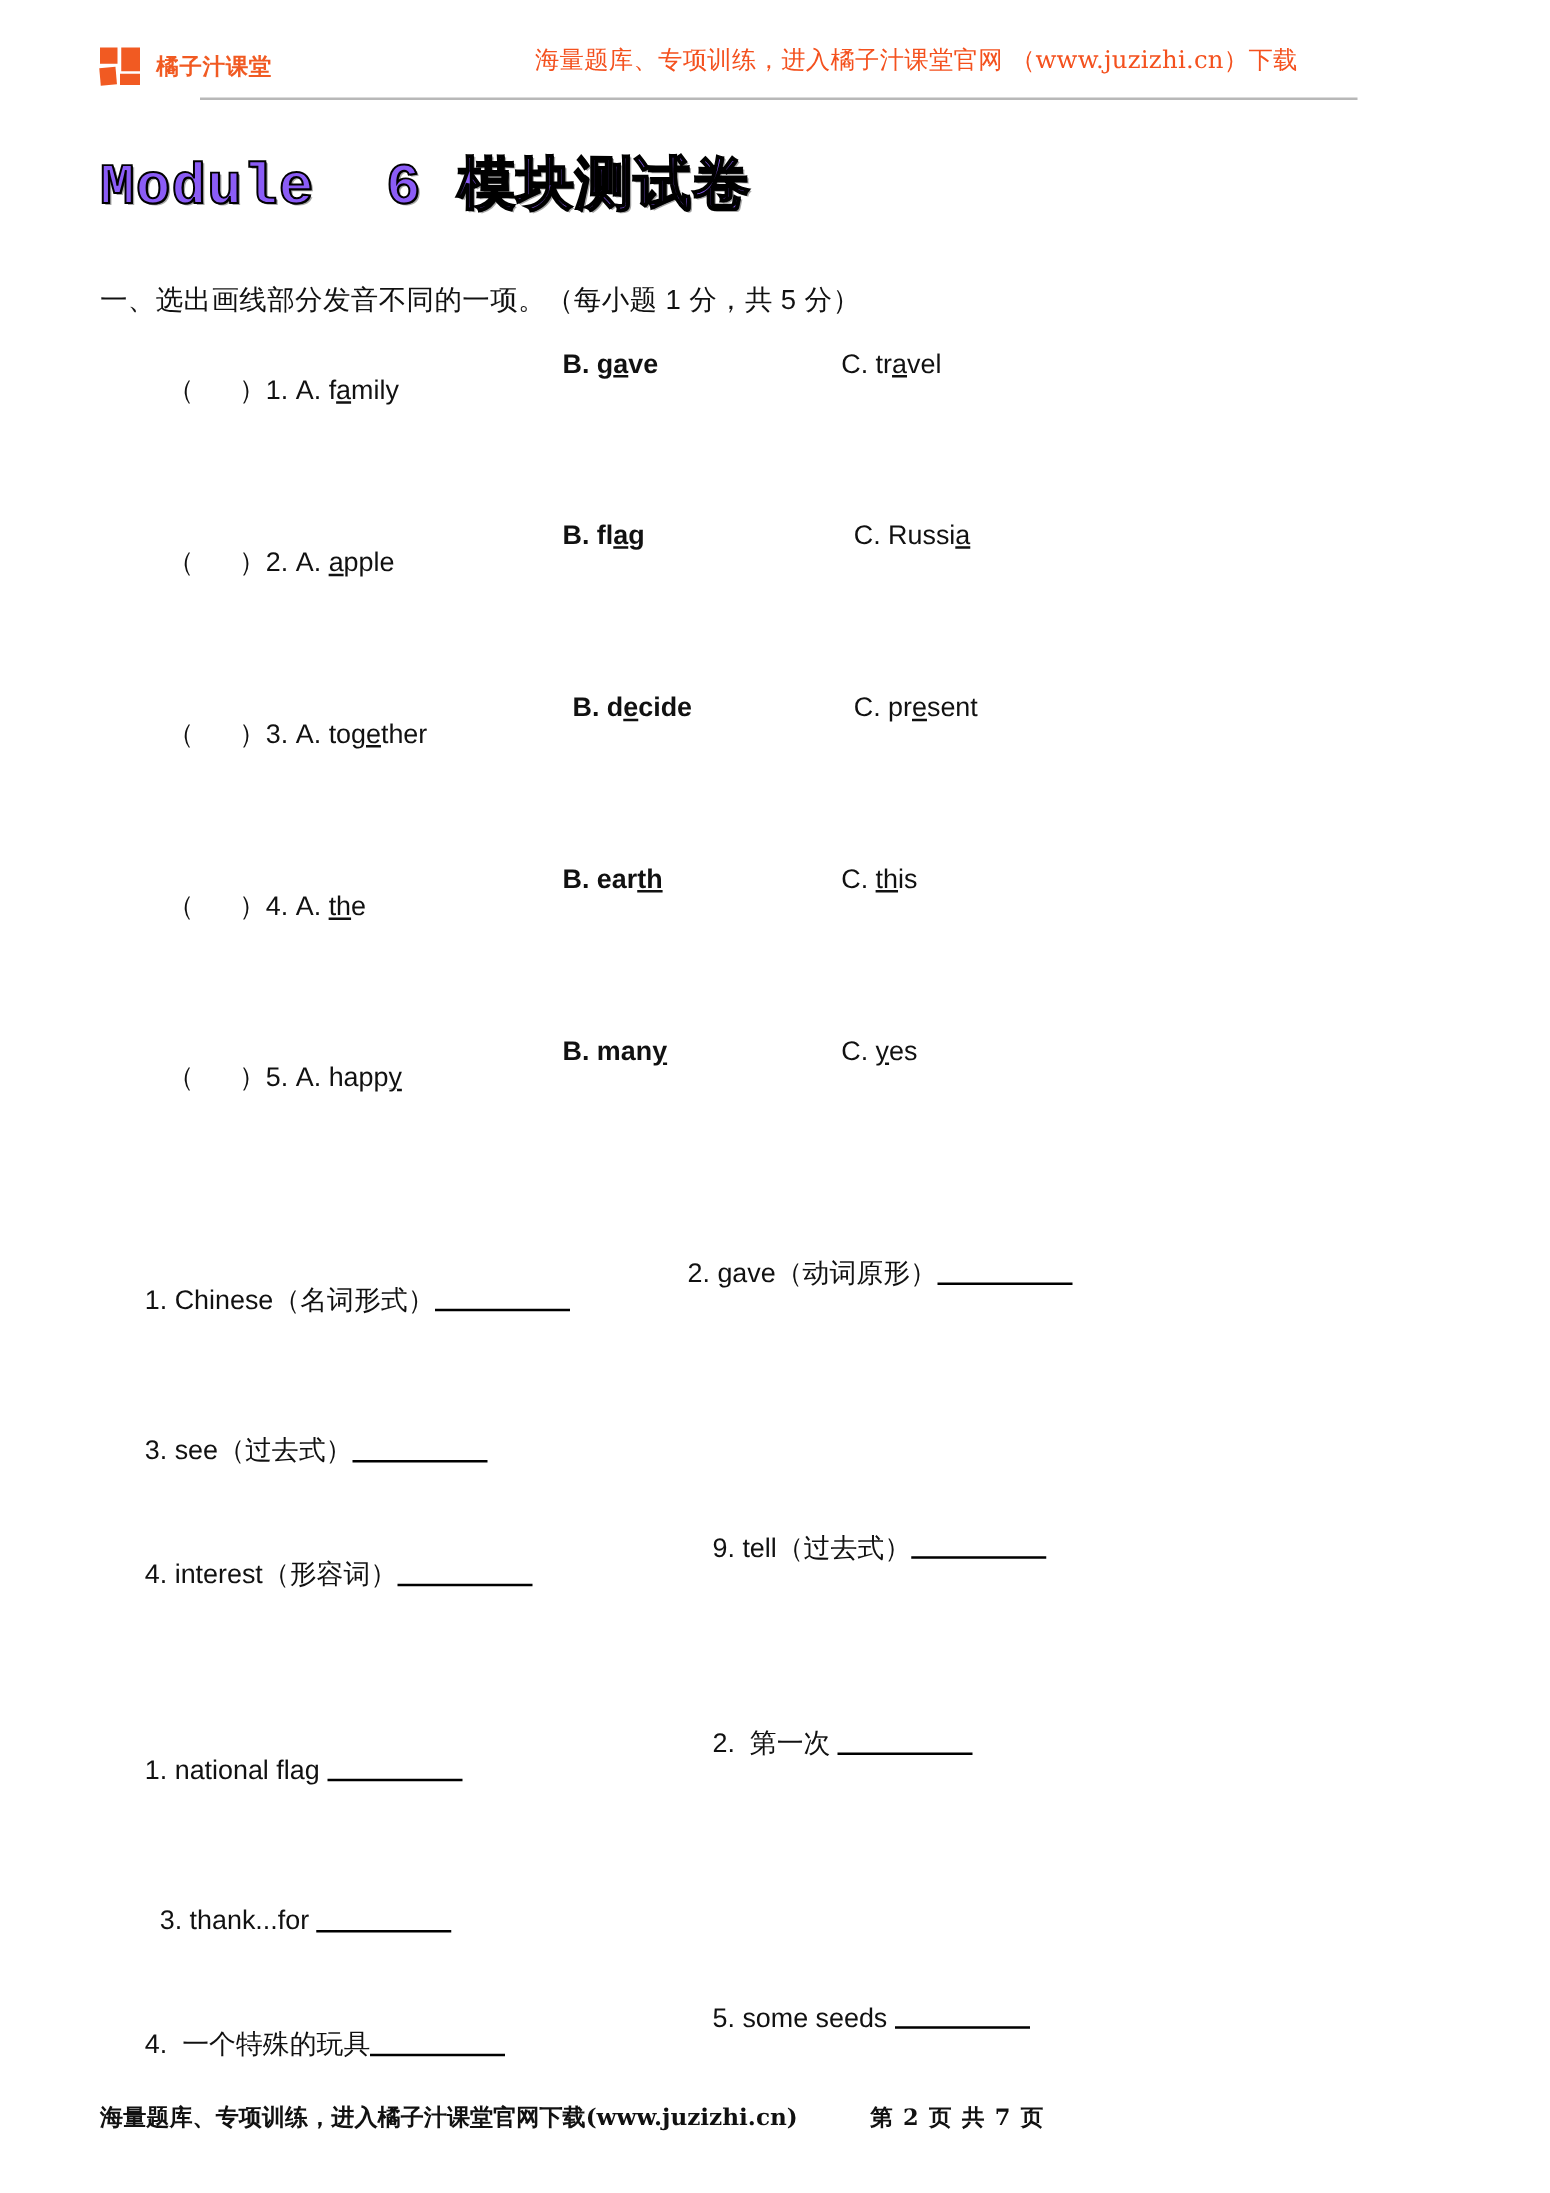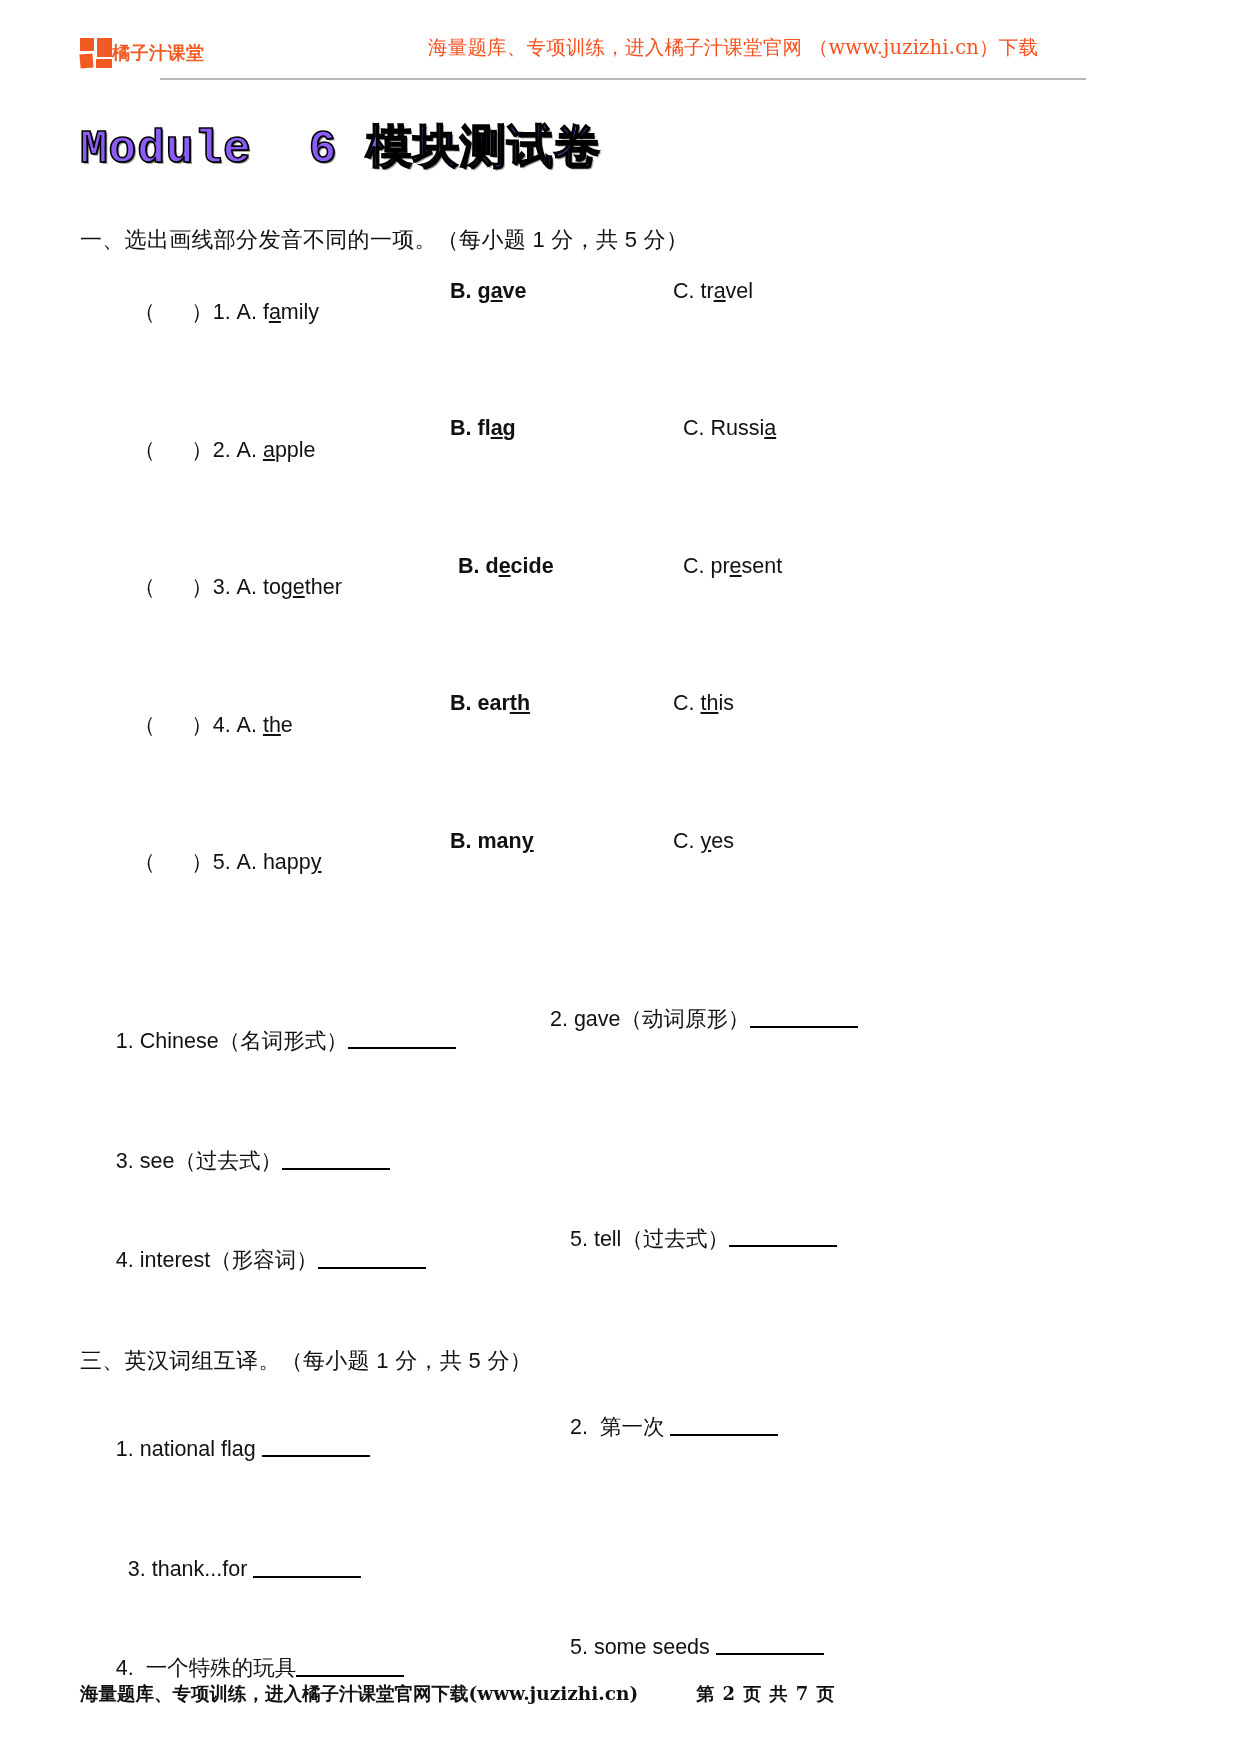--- a/index.html
+++ b/index.html
@@ -22,21 +22,21 @@
   .header{
     position:relative;
     height:62px;
     display:flex;
     align-items:center;
     padding-top:22px;
   }
   .brand{
     display:flex;
     align-items:center;
-    gap:0;
+    gap:13px;
     flex:0 0 auto;
   }
   .brand-mark{
     position:relative;
     width:32px;height:30px;
     flex:0 0 auto;
   }
   .brand-mark i{
     position:absolute;
     background:#f15a22;
@@ -236,26 +236,25 @@
     </div>
     <div class="spacer-md"></div>
 
     <div class="row">
       <span>3. see（过去式）</span><span class="blank w1"></span>
     </div>
     <div class="spacer-md"></div>
 
     <div class="row two-col">
       <span>4. interest（形容词）</span><span class="blank w1"></span>
-      <span class="c2 far"><span>5. tell（过去式）</span><span class="blank w1"></span></span>
+      <span class="c2 far"><span>9. tell（过去式）</span><span class="blank w1"></span></span>
     </div>
 
     <div class="spacer-lg"></div>
 
-    <div class="sec-head">三、英汉词组互译。（每小题 1 分，共 5 分）</div>
     <div class="spacer-md"></div>
 
     <div class="row two-col">
       <span>1. national flag </span><span class="blank w1"></span>
       <span class="c2 far"><span>2.  第一次 </span><span class="blank w1"></span></span>
     </div>
     <div class="spacer-md"></div>
 
     <div class="row">
       <span>  3. thank...for </span><span class="blank w1"></span>

